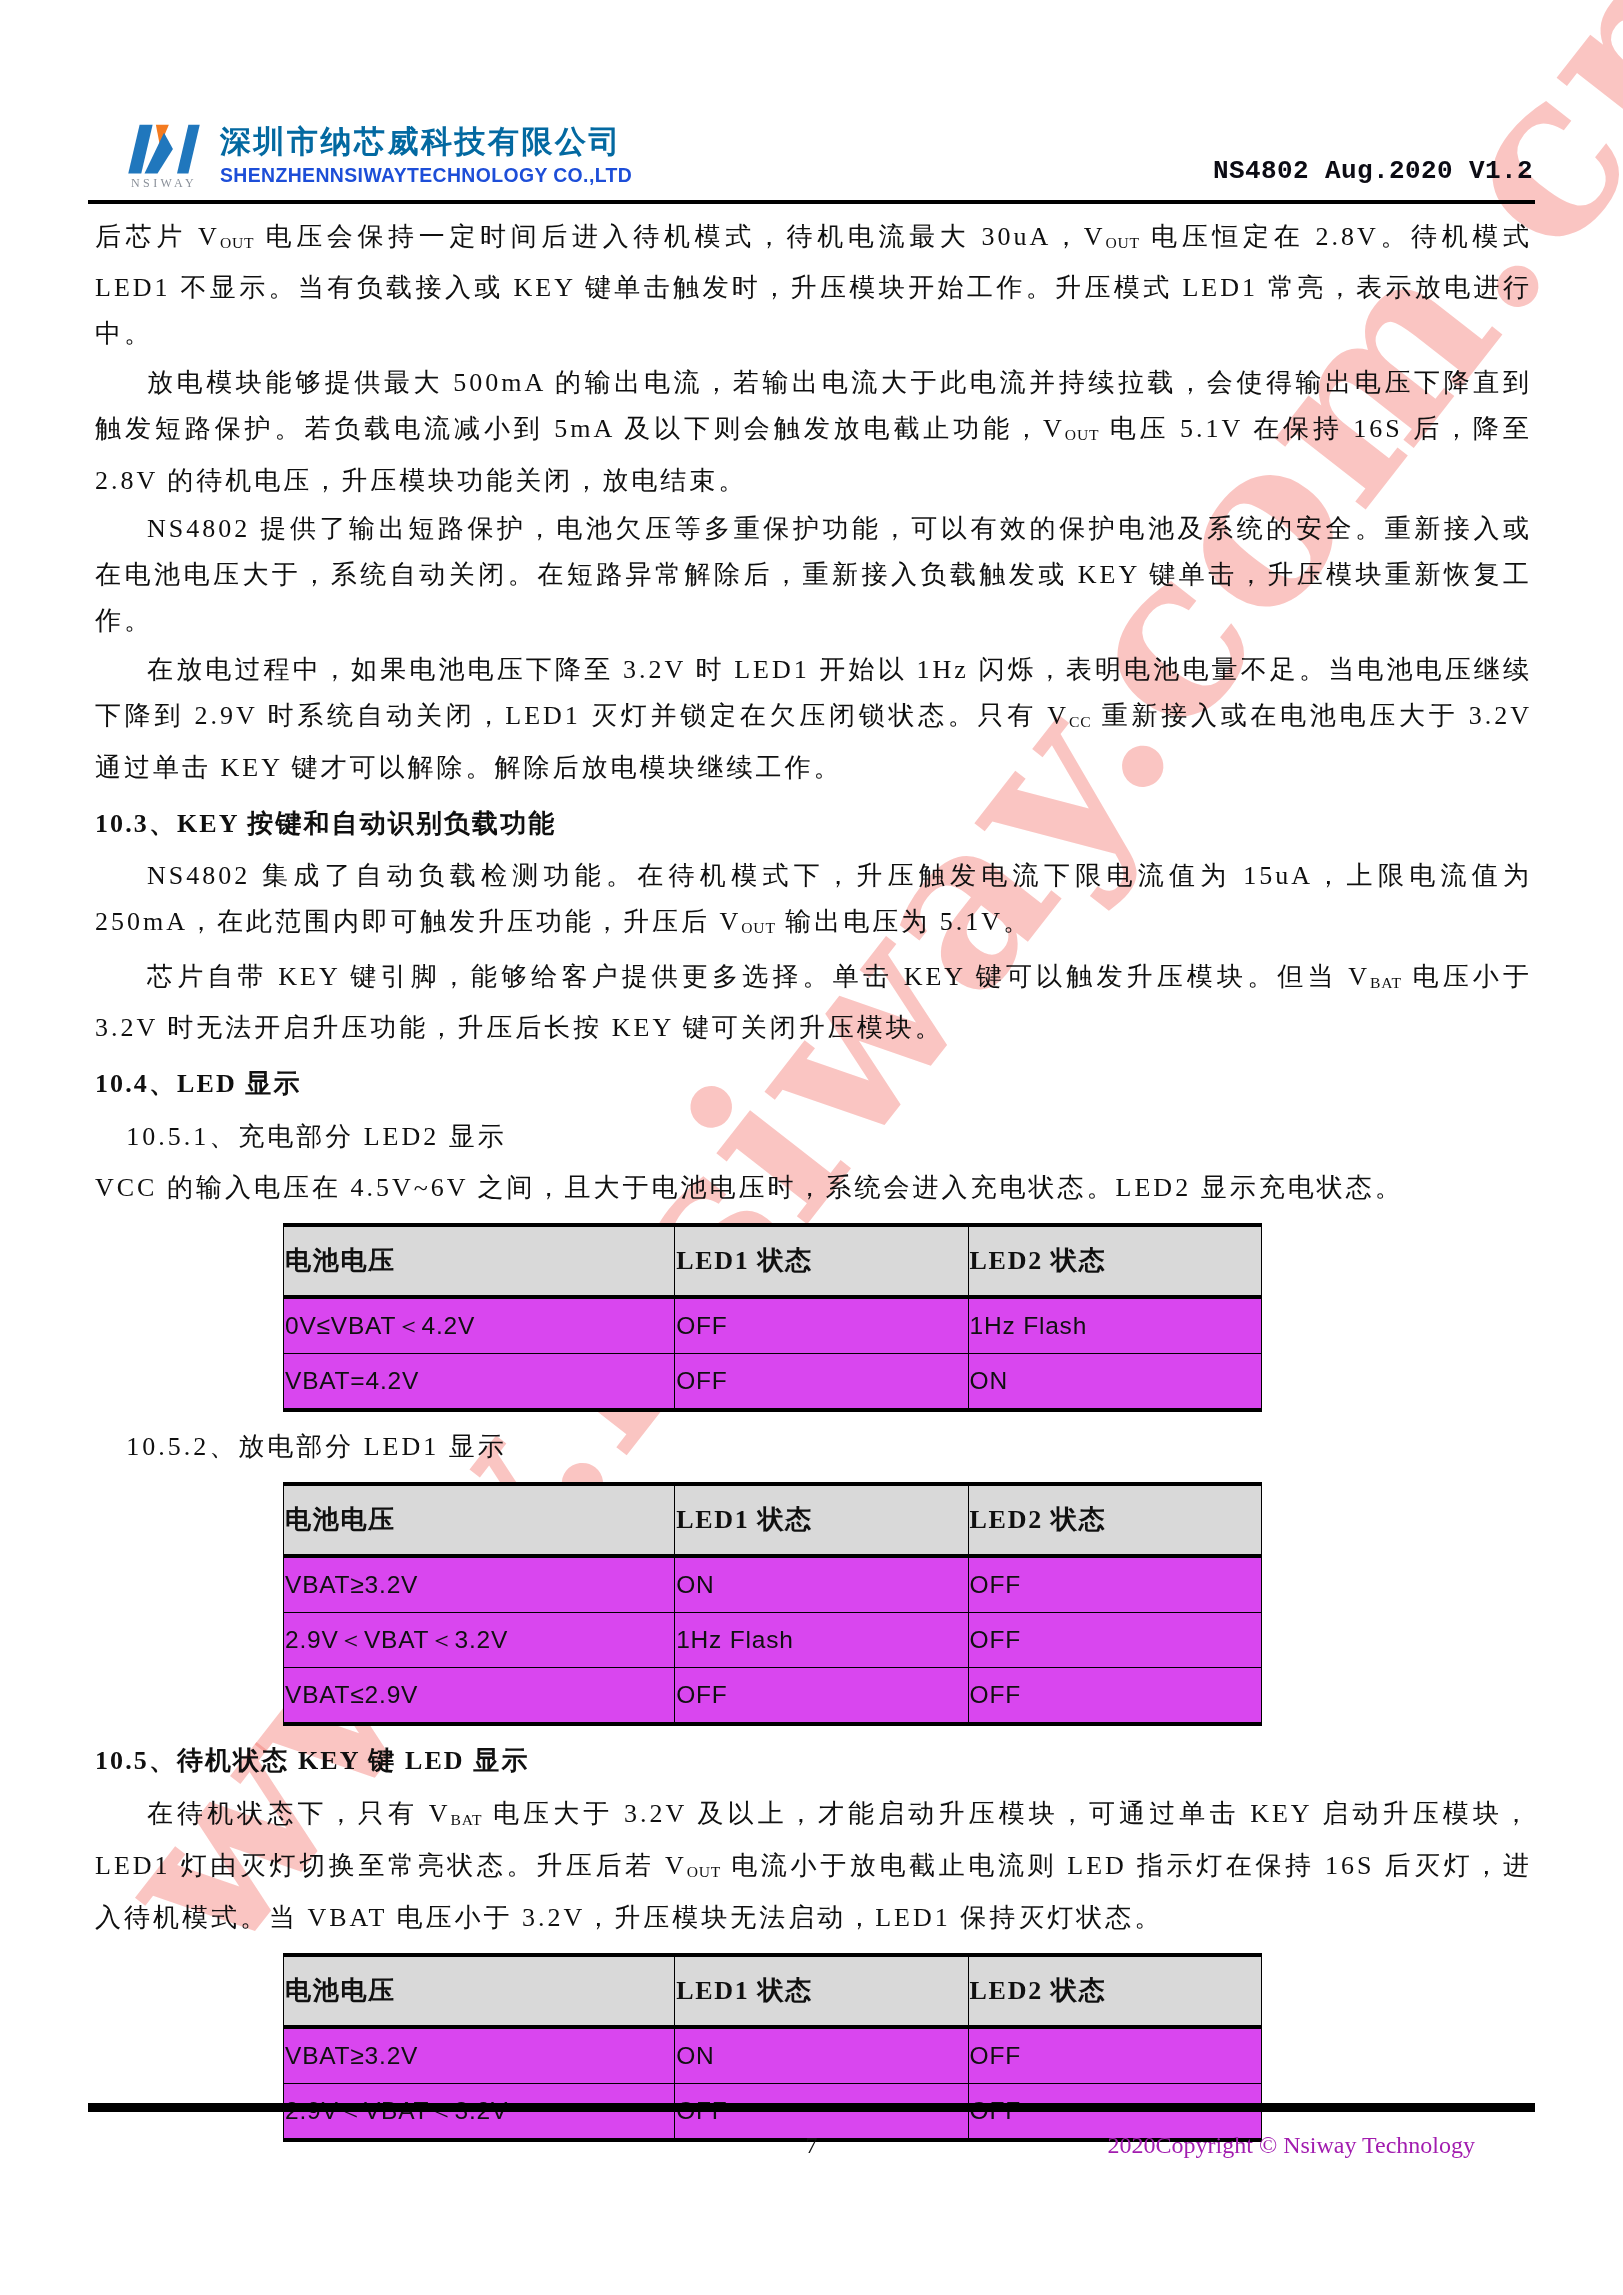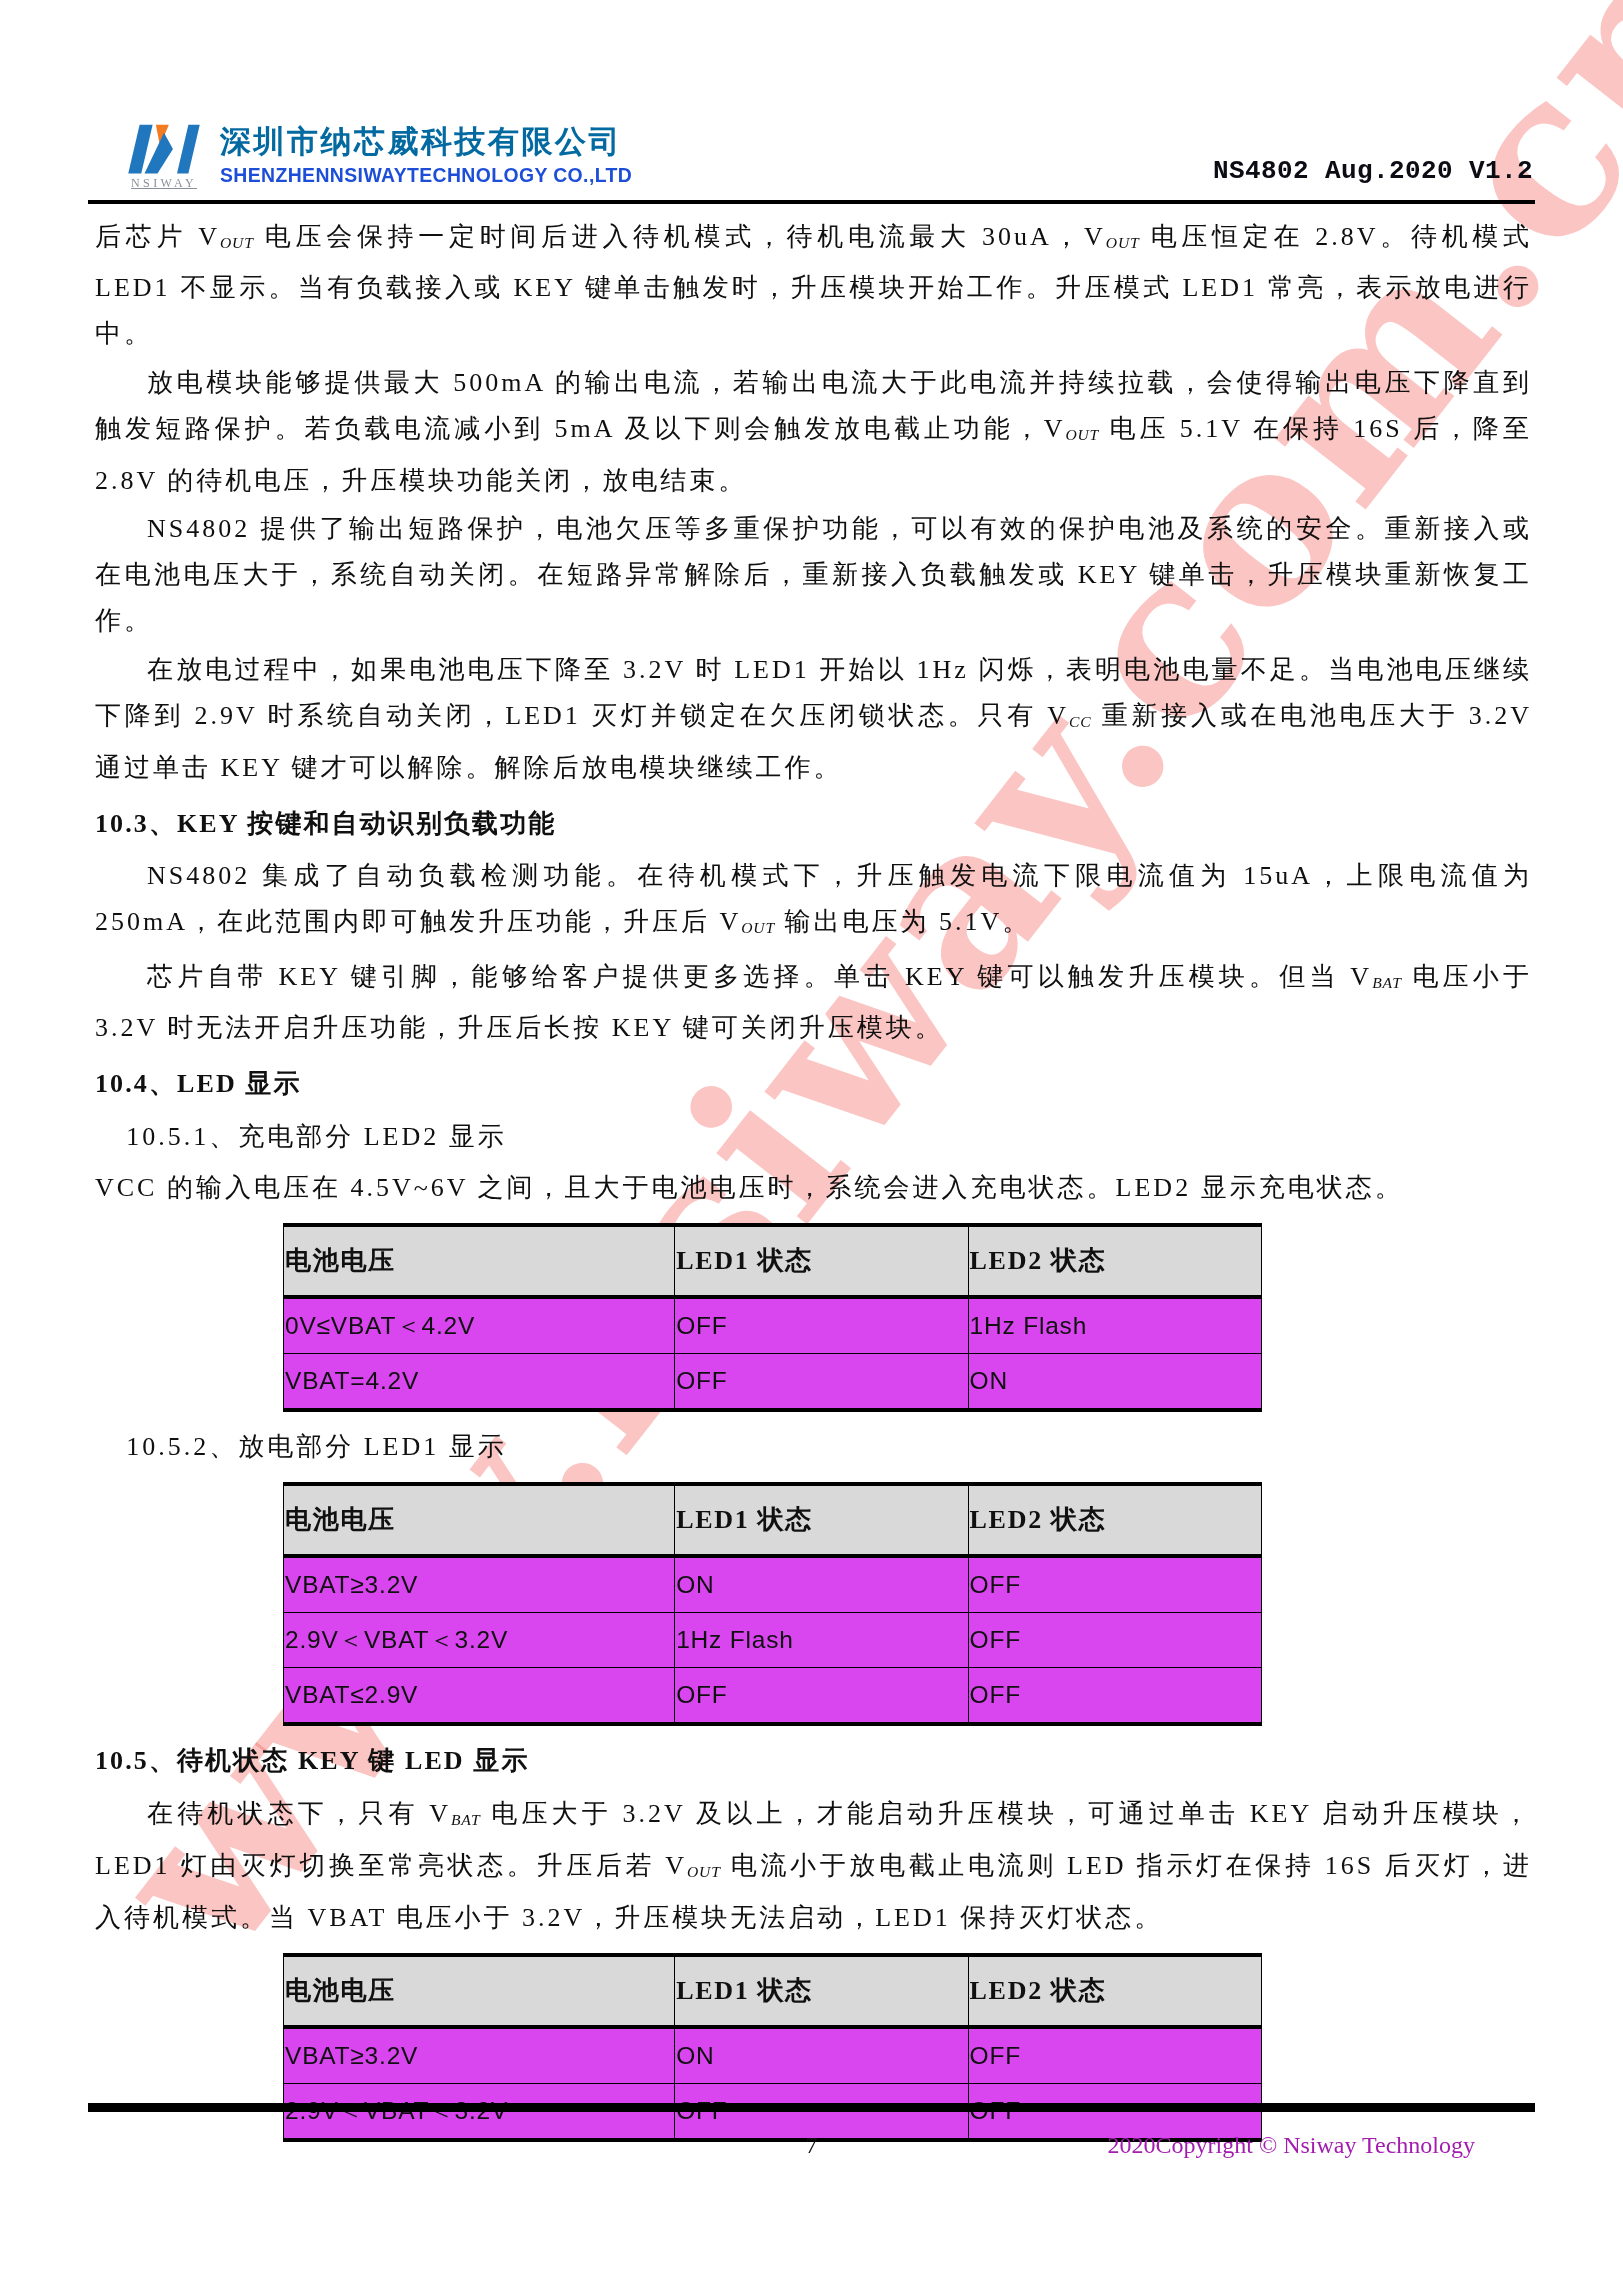--- a/index.html
+++ b/index.html
@@ -18,21 +18,21 @@
     pointer-events:none;
   }
   
   header{
     position:relative; z-index:2; display:flex; align-items:flex-start;
     padding:123px 90px 0 120px; height:74px;
   }
   .logo-box{width:88px; text-align:center;}
   .logo-caption{
     font-family:"Liberation Serif",serif; font-size:12px; letter-spacing:3.4px;
-    color:#8a9099; margin-top:-3.4px;text-decoration:underline;
+    color:#8a9099; margin-top:-3.4px;
   }
   .company{margin-left:12px;}
   .company-cn{
     font-family:"Liberation Sans","DejaVu Sans",sans-serif; font-weight:bold;
     font-size:31px; color:#0369a1; letter-spacing:2.5px; line-height:37px;
   }
   .company-en{
     font-family:"Liberation Sans","DejaVu Sans",sans-serif; font-weight:bold;
     font-size:19.4px; color:#1d4ed8; letter-spacing:0.4px; line-height:25px; margin-top:3.4px;
   }
@@ -49,21 +49,21 @@
     font-size:26px; line-height:46px; letter-spacing:3px;
     text-align:justify; text-align-last:left;
   }
   .para{margin:0 0 2.5px 0;}
   .para.indent{text-indent:2em;}
   .subhead{margin:5px 0 5px 0; text-indent:1.2em;}
   main h2{
     font-size:26px; font-weight:bold; margin:10px 0 6.8px 0; letter-spacing:2.1px;
     text-align:left;
   }
-  sub{font-size:0.60em; vertical-align:-0.18em; letter-spacing:0.8px;font-style:italic;}
+  sub{font-size:0.60em; vertical-align:-0.18em; letter-spacing:0.8px;}
   
   table{
     border-collapse:collapse; width:979px; margin:12px 0 12px 188px;
     text-align:right; border:1.7px solid #000; border-top:4.2px solid #000; border-bottom:4.2px solid #000;
     letter-spacing:0.8px; table-layout:fixed;
   }
   th{
     background:#D9D9D9; font-family:"Liberation Serif","DejaVu Serif",serif;
     font-weight:bold; font-size:26px; height:66px; border:1.7px solid #000;
     border-bottom:4.2px solid #000; letter-spacing:1.7px;

